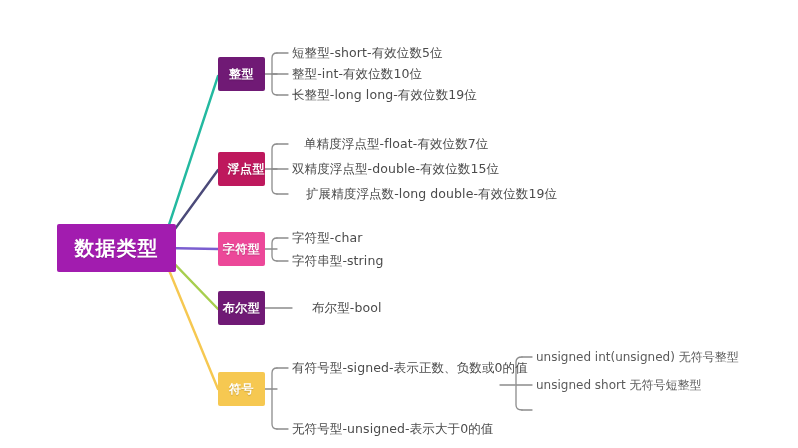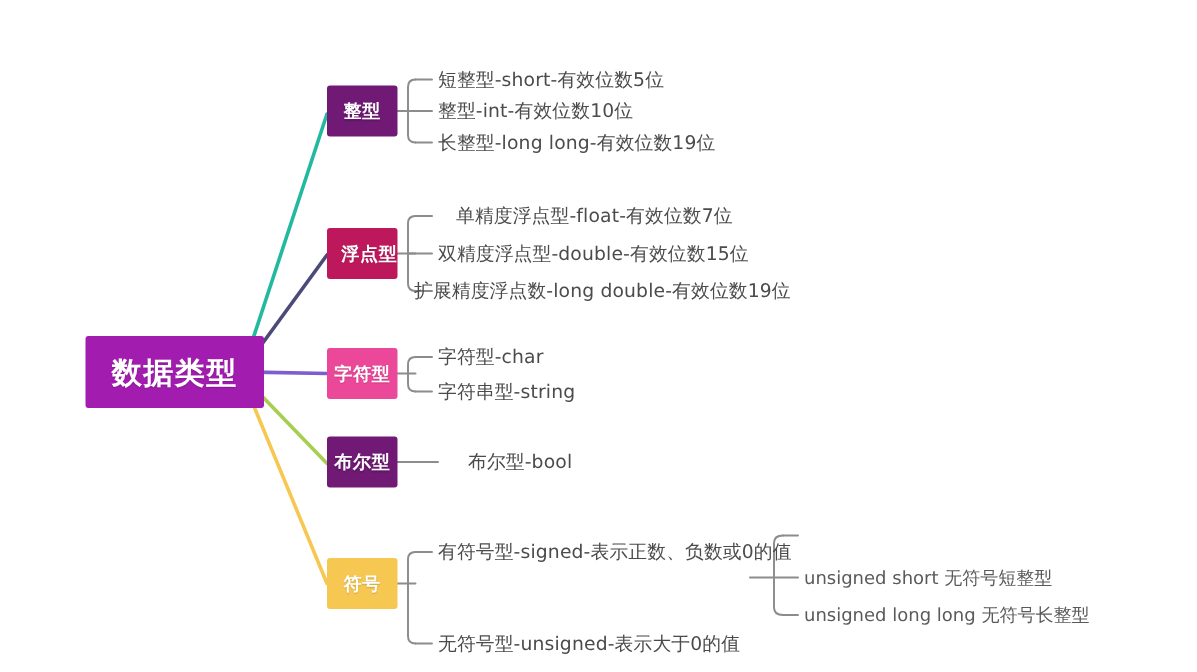--- a/index.html
+++ b/index.html
@@ -153,26 +153,26 @@
   <div class="node branch-node n-sign">
     <span>符号</span>
   </div>
 
   <div class="leaf" style="left:292px; top:47px;">短整型-short-有效位数5位</div>
   <div class="leaf" style="left:292px; top:68px;">整型-int-有效位数10位</div>
   <div class="leaf" style="left:292px; top:89px;">长整型-long long-有效位数19位</div>
 
   <div class="leaf" style="left:292px; top:138px;margin-left:12px;">单精度浮点型-float-有效位数7位</div>
   <div class="leaf" style="left:292px; top:163px;">双精度浮点型-double-有效位数15位</div>
-  <div class="leaf" style="left:276px; top:188px;">扩展精度浮点数-long double-有效位数19位</div>
+  <div class="leaf" style="left:306px; top:188px;">扩展精度浮点数-long double-有效位数19位</div>
 
   <div class="leaf" style="left:292px; top:232px;">字符型-char</div>
   <div class="leaf" style="left:292px; top:255px;">字符串型-string</div>
 
   <div class="leaf" style="left:312px; top:302px;">布尔型-bool</div>
 
   <div class="leaf" style="left:292px; top:362px;">有符号型-signed-表示正数、负数或0的值</div>
   <div class="leaf" style="left:292px; top:423px;">无符号型-unsigned-表示大于0的值</div>
 
+  <div class="leaf-sub" style="left:536px; top:351px;">unsigned int(unsigned) 无符号整型</div>
   <div class="leaf-sub" style="left:536px; top:379px;">unsigned short 无符号短整型</div>
-  <div class="leaf-sub" style="left:536px; top:404px;">unsigned long long 无符号长整型</div>
 
 </div>
 
 </body></html>

